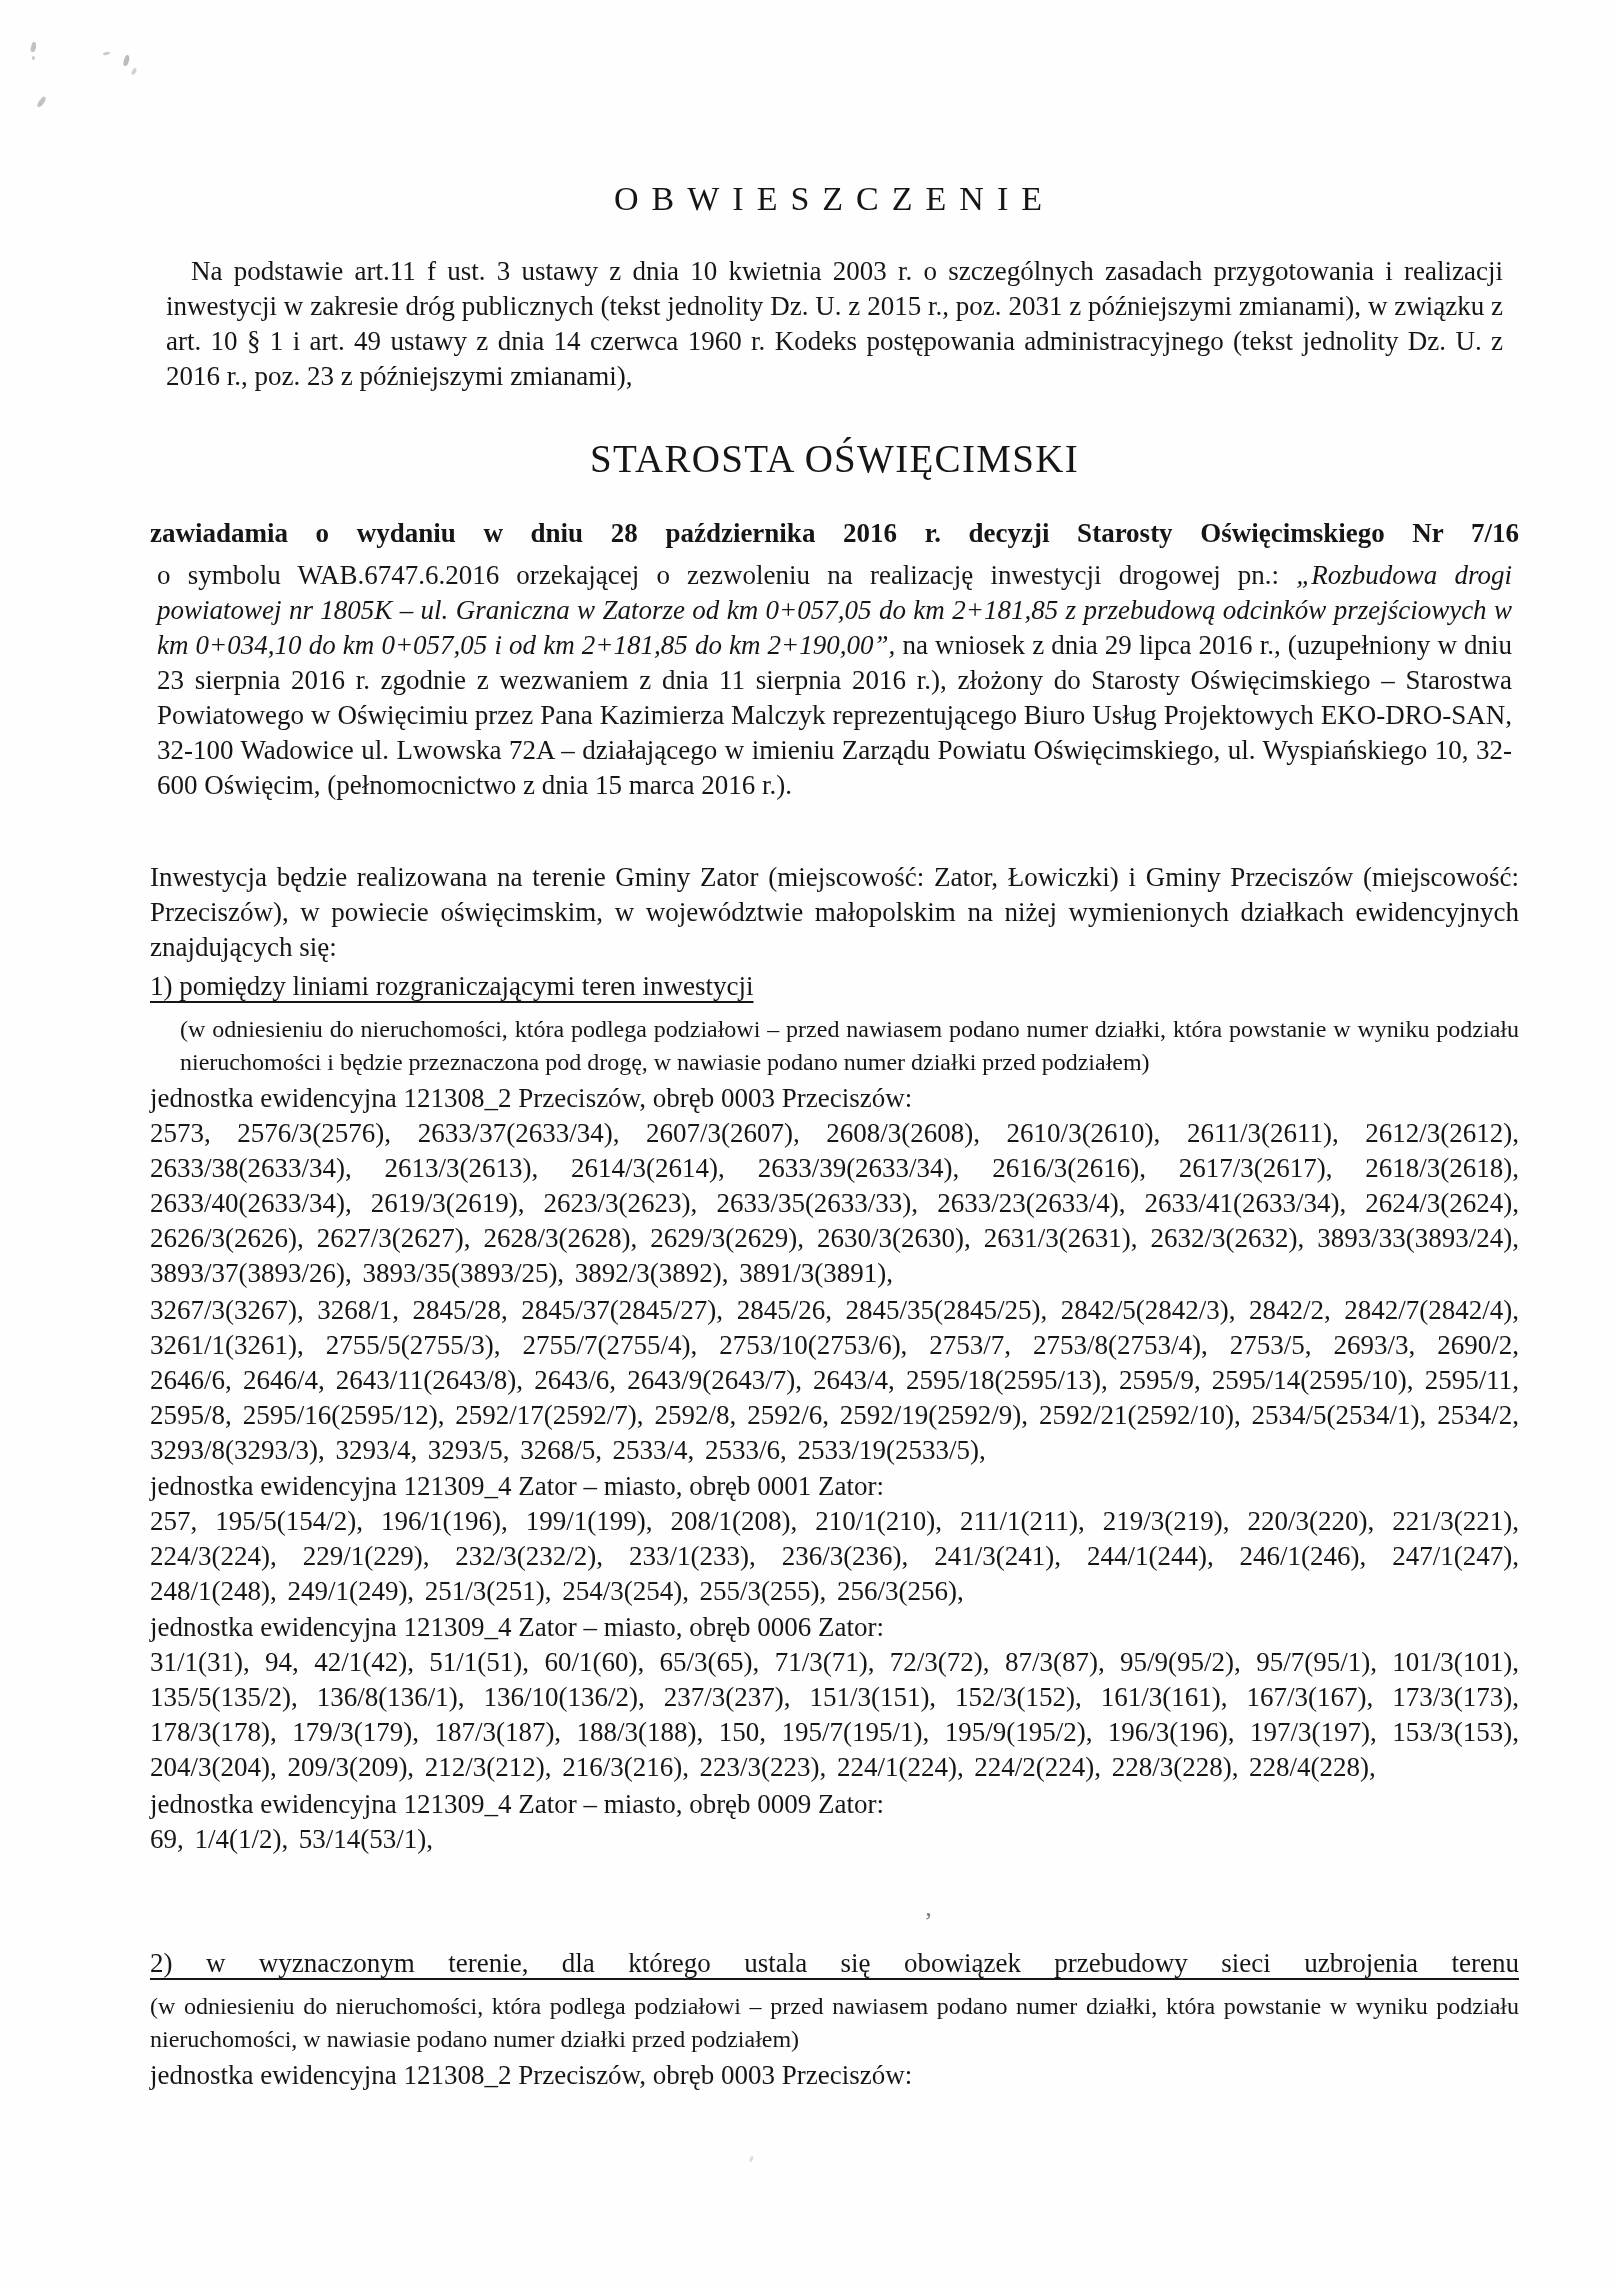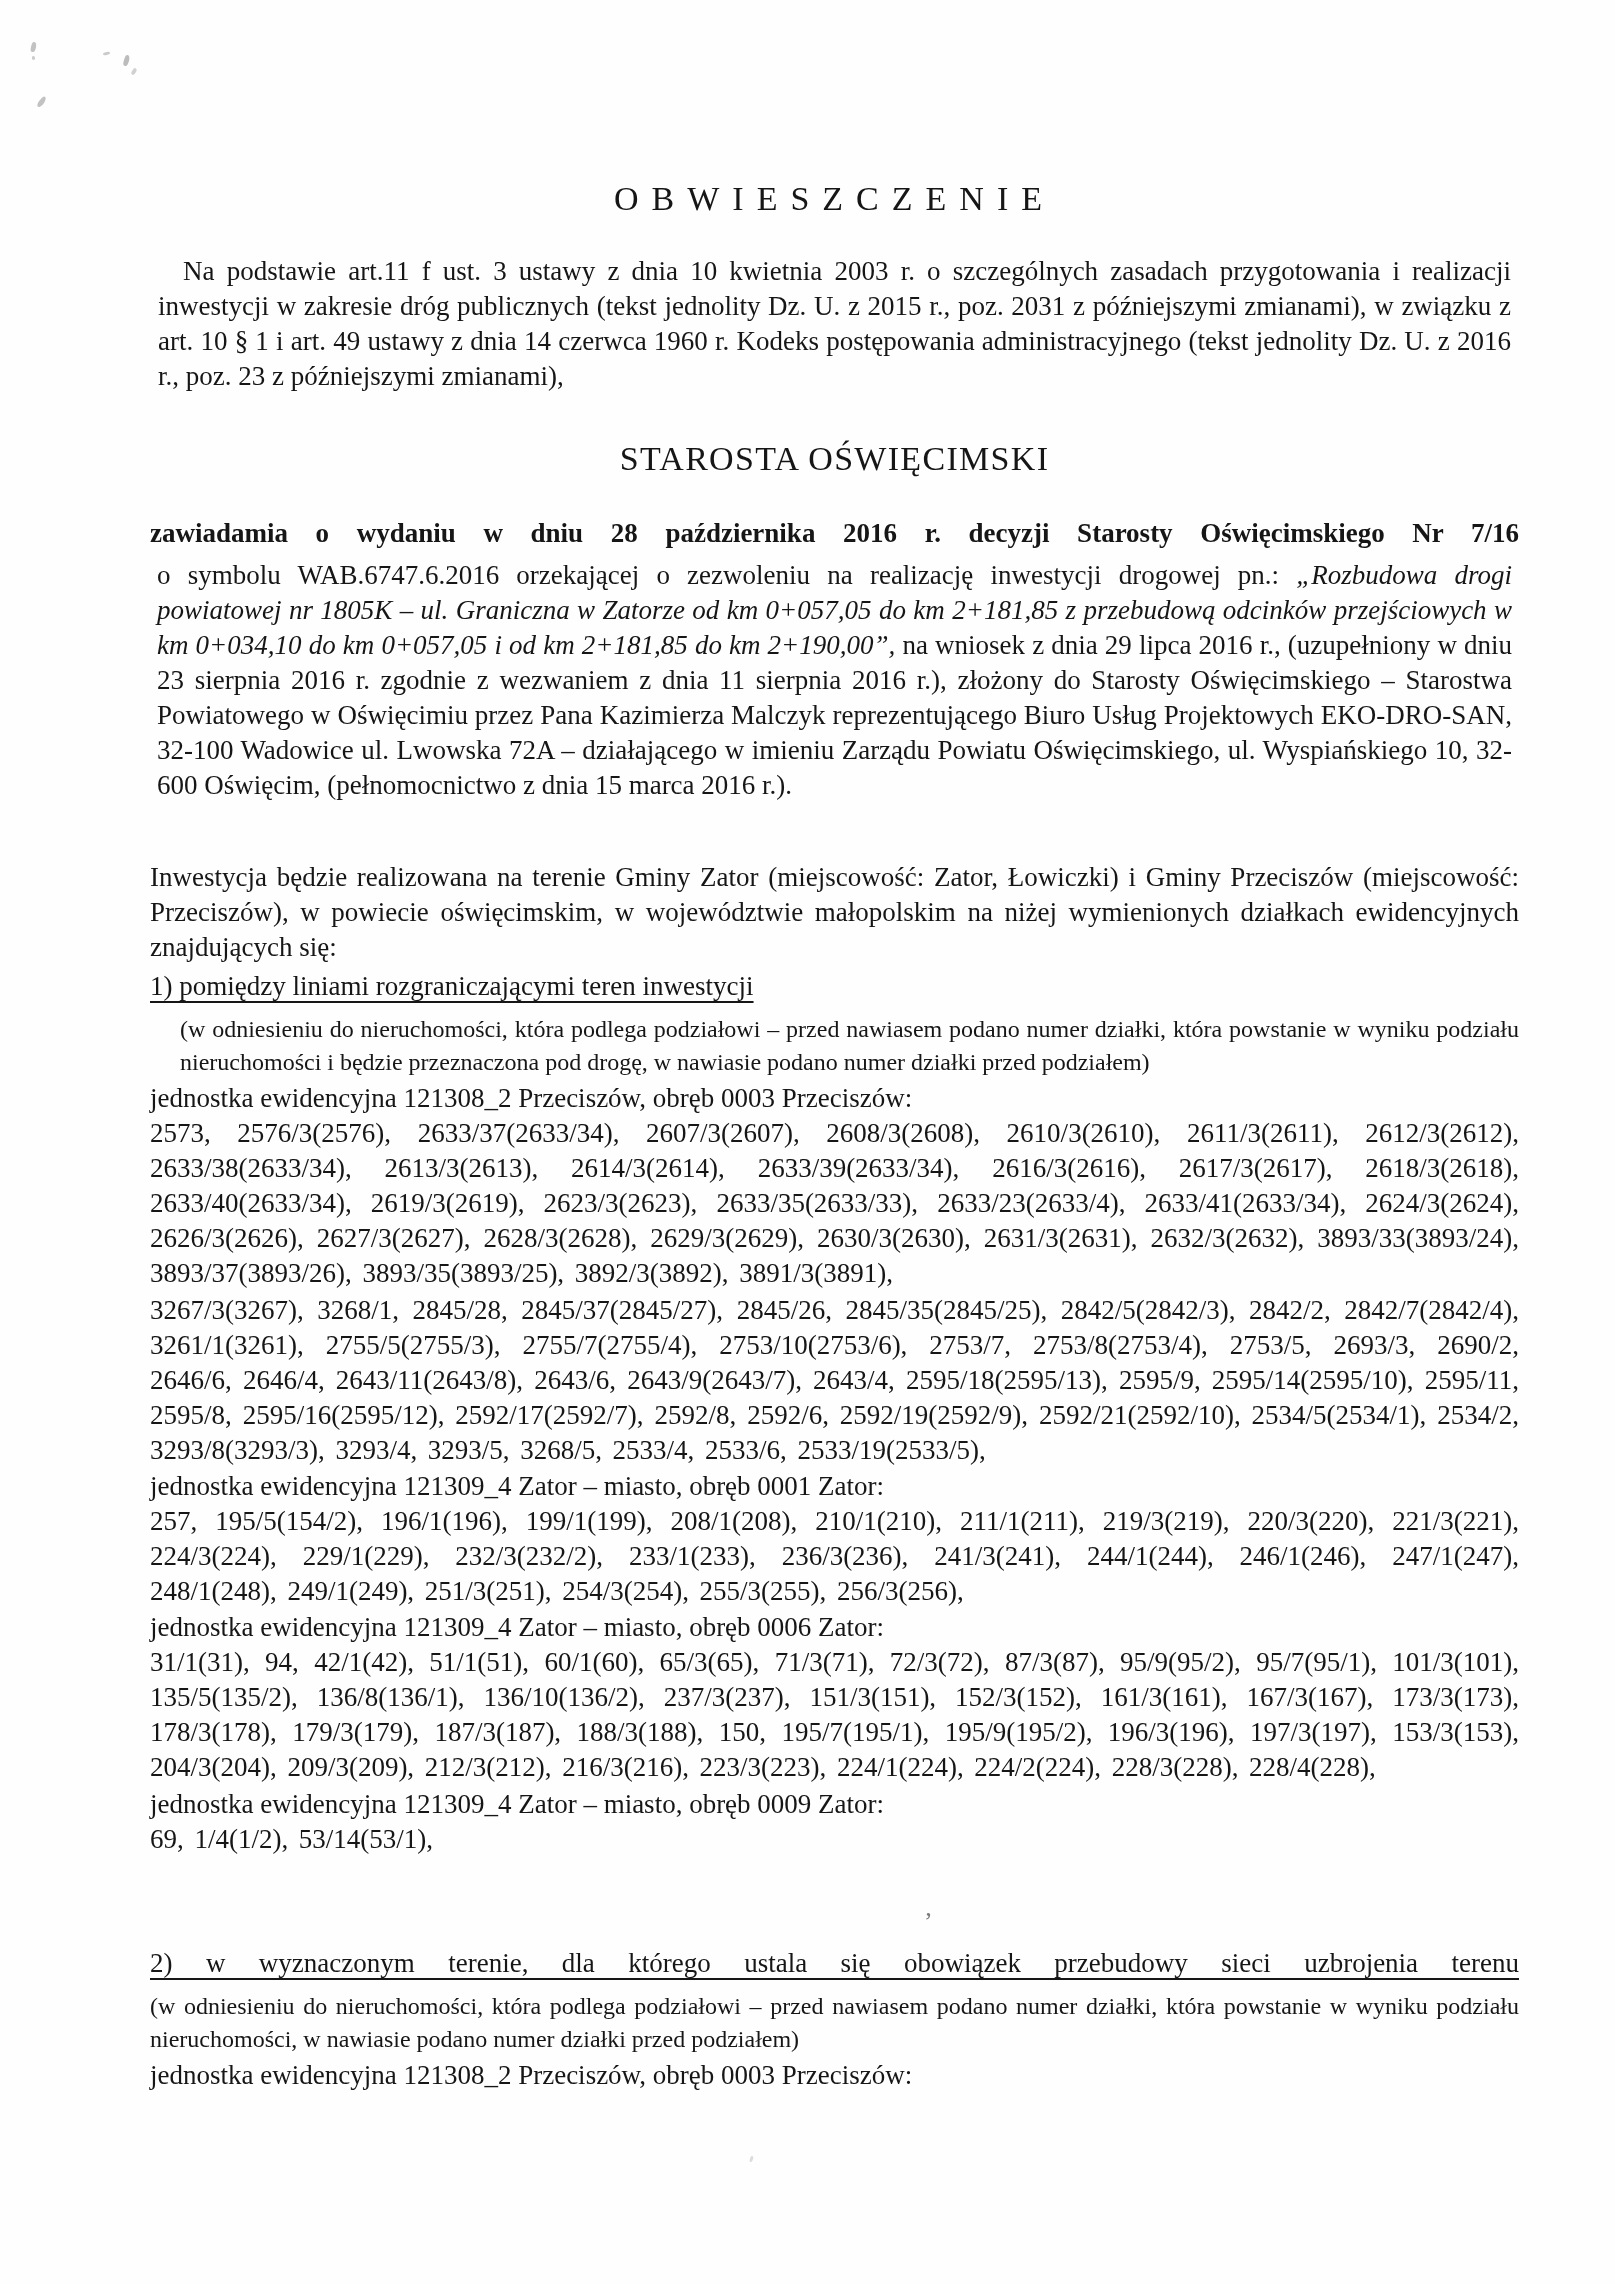--- a/index.html
+++ b/index.html
@@ -28,27 +28,27 @@
   .doc-title {
     text-align: center;
     text-align-last: center;
     font-size: 34px;
     letter-spacing: 13px;
     font-weight: 400;
     margin: 0 0 38px 0;
     white-space: nowrap;
   }
   .legal-basis {
-    margin: 8px;
+    margin: 16px;
     text-indent: 25px;
   }
   .authority-heading {
     text-align: center;
     text-align-last: center;
-    font-size: 34px;
+    font-size: 39px;
     letter-spacing: 1.3px;
     font-weight: 400;
     margin: 47px 0 40px 0;
   }
   .notice-intro {
     font-weight: 700;
     text-align: justify;
     text-align-last: justify;
     margin: 0;
   }

